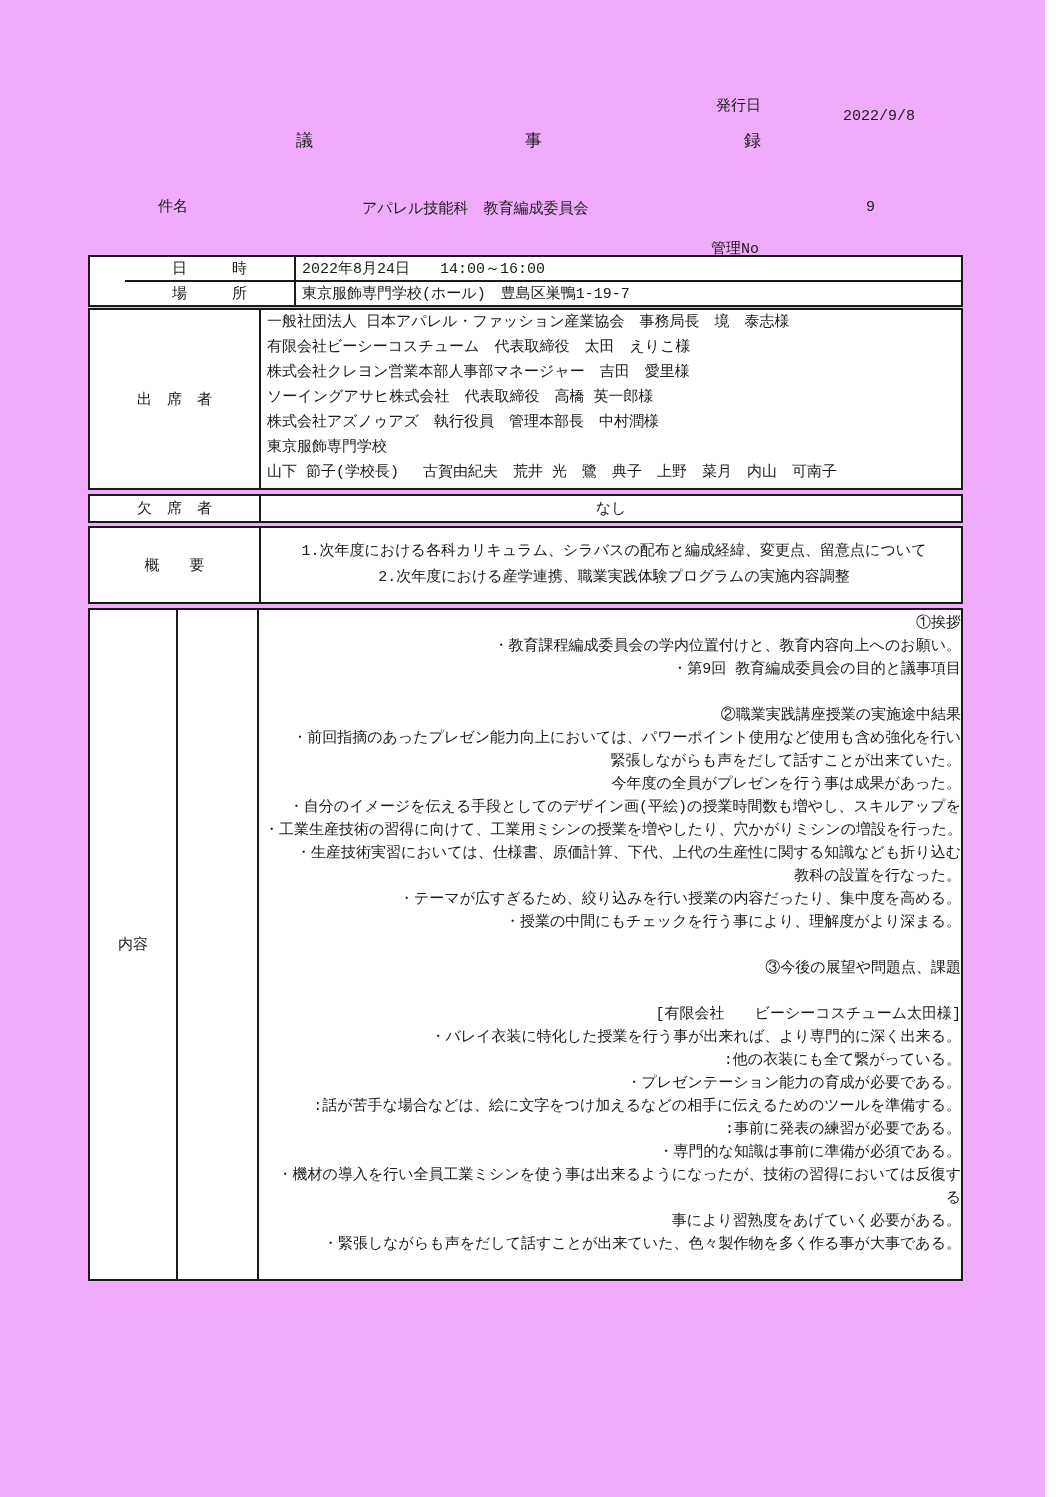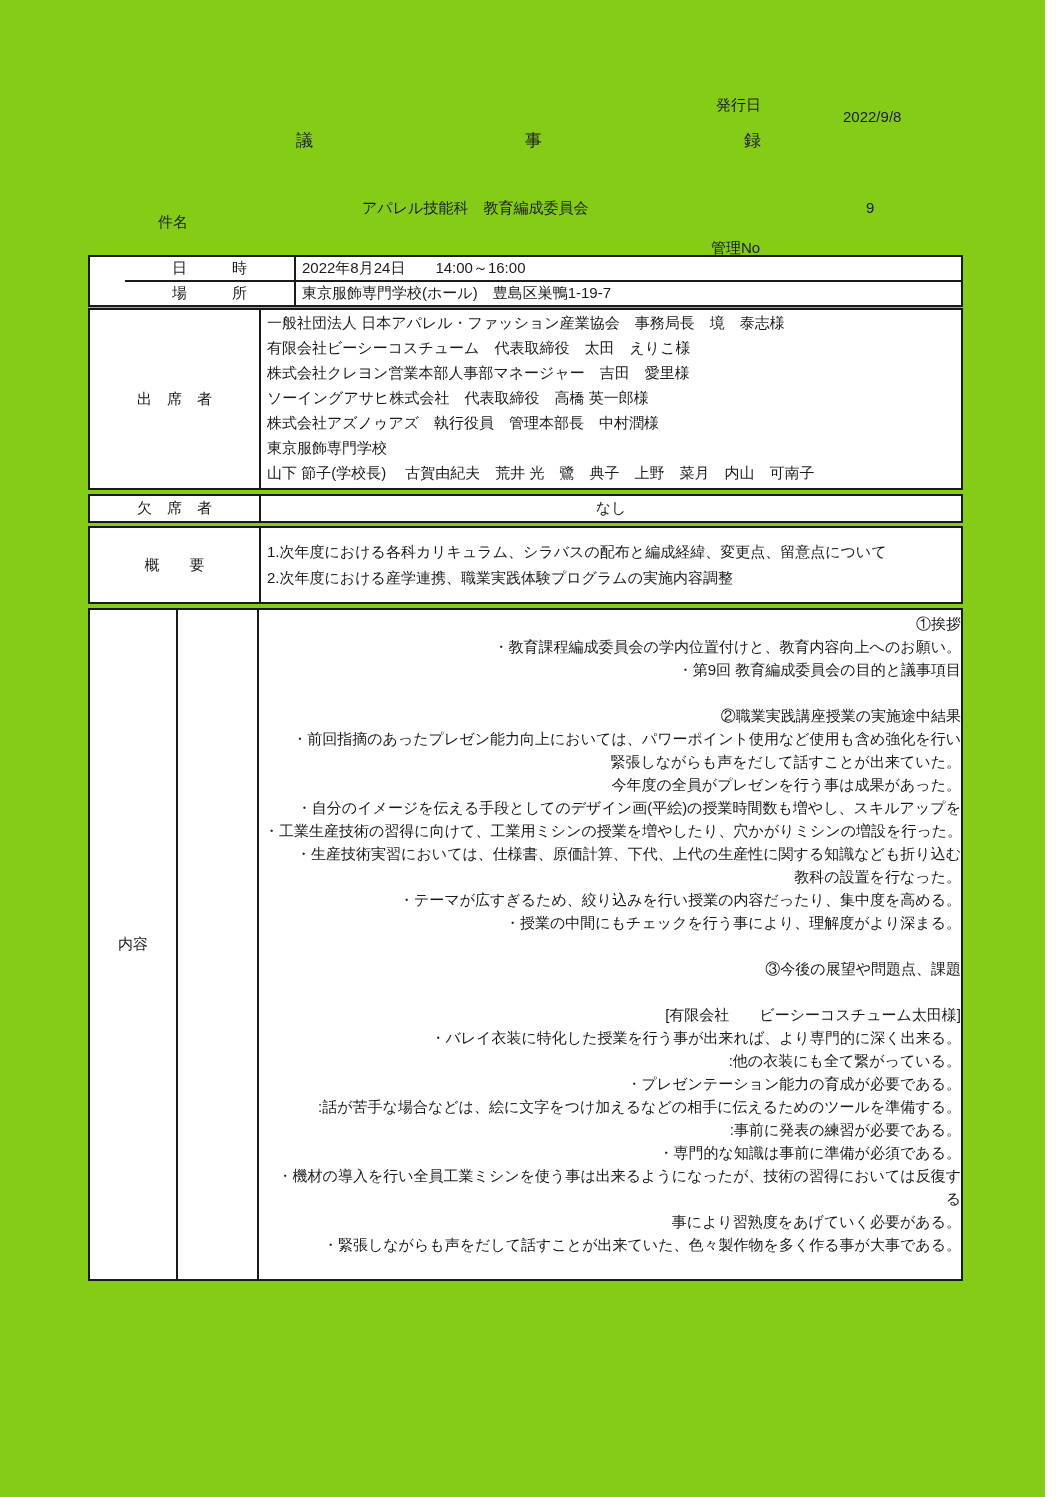--- a/index.html
+++ b/index.html
@@ -1,34 +1,34 @@
 <!DOCTYPE html>
 <html lang="ja"><head>
 <meta charset="utf-8">
 <style>
   * { margin:0; padding:0; box-sizing:border-box; }
   html,body { background:#ffffff; }
   .page {
     position:relative;
     width:1045px; height:1497px;
-    background:#84cc16;
+    background:#f0abfc;
     color:#1a1a1a;
-    font-family:Liberation Sans, sans-serif;
+    font-family:Liberation Mono, monospace;
     font-size:15px;
     overflow:hidden;
   }
   .abs { position:absolute; white-space:pre; }
 
   
   .issue-label   { left:716px; top:96px;  }
   .issue-date    { left:843px; top:108px;  }
   .title-char-1  { left:296px; top:129px; font-size:17px; }
   .title-char-2  { left:525px; top:129px; font-size:17px; }
   .title-char-3  { left:744px; top:129px; font-size:17px; }
-  .subject-label { left:158px; top:213px; }
+  .subject-label { left:158px; top:197px; }
   .subject-value { left:362px; top:199px; }
   .manage-label  { left:711px; top:199px;margin-top:40px; }
   .manage-no     { left:866px; top:199px; }
 
   
   .block {
     position:absolute; left:88px; width:875px;
     border:2px solid #1a1a1a; background:#fff;
     display:flex;
   }
@@ -51,21 +51,21 @@
   .value-cell {
     flex:1; display:flex; align-items:center;
     padding-left:6px; overflow:hidden; white-space:pre;
   }
   .value-cell.centered { justify-content:center; padding-left:0; }
 
   .lines-cell {
     flex:1; padding:0 0 0 6px; overflow:hidden;
   }
   .lines-cell.v-center {
-    display:flex; flex-direction:column; justify-content:center; padding-top:0;
+    display:flex; flex-direction:column; justify-content:center; padding-top:0;align-items:center;
   }
   .aline { line-height:25px; min-height:25px; white-space:pre; }
   .sline { line-height:26px; min-height:26px; white-space:pre; }
 
   .narrow-label-cell {
     flex:0 0 88px; width:88px;
     border-right:2px solid #1a1a1a;
     display:flex; align-items:center; justify-content:center;
     white-space:pre;
   }

